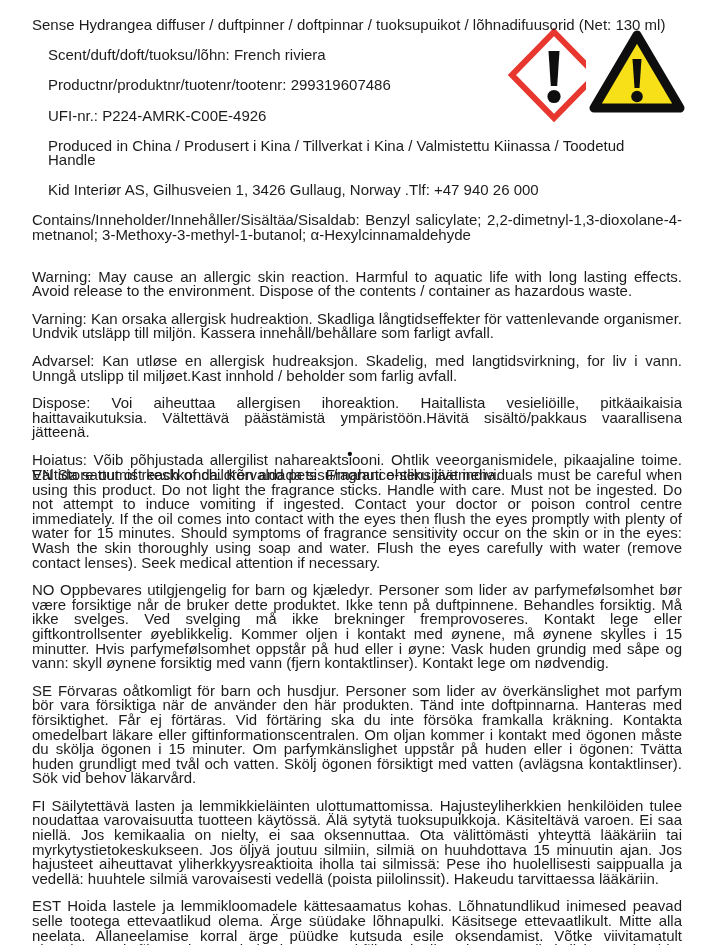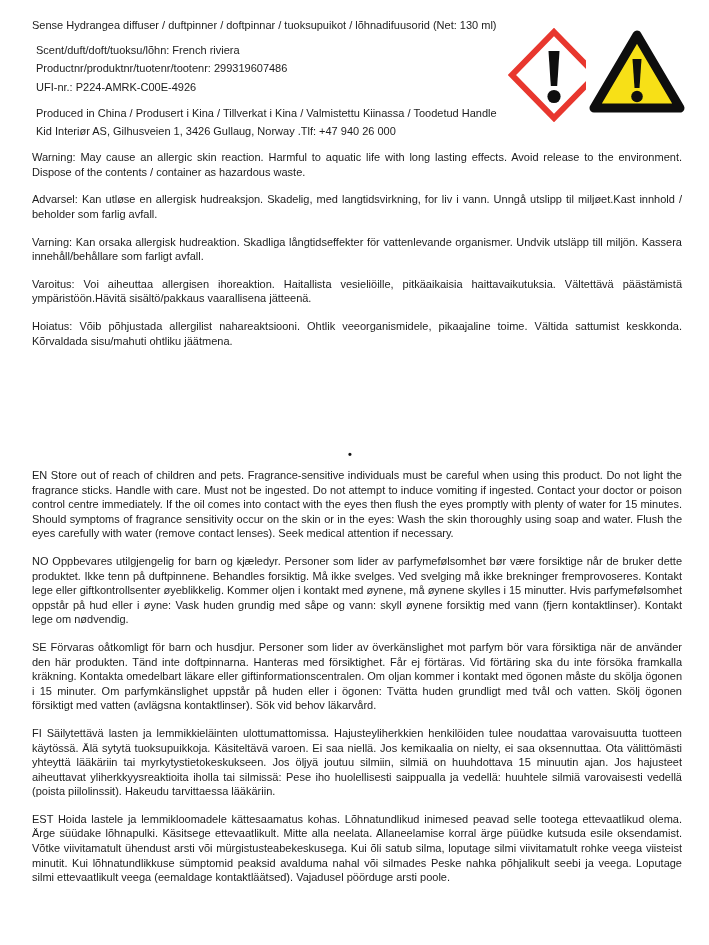--- a/index.html
+++ b/index.html
@@ -4,33 +4,33 @@
 <style>
   * { margin: 0; padding: 0; box-sizing: border-box; }
   html, body { background: #ffffff; }
   .page {
     position: relative;
     width: 709px;
     height: 945px;
     background: #ffffff;
     overflow: hidden;
     font-family: "Liberation Sans", "DejaVu Sans", sans-serif;
-    font-size: 11px;
+    font-size: 15px;
     line-height: 14.2px;
     color: #1c1c1c;
   }
   .content {
     position: absolute;
     top: 18px;
     left: 32px;
     width: 650px;
   }
   .title { margin-bottom: 11px; }
   .block { margin-bottom: 12px; }
-  .block p { margin: 4px; }
+  .block p { margin: 16px; }
   .para { margin-bottom: 13px; }
   .para.wide-gap { margin-bottom: 27px; }
   .justify { text-align: justify; line-height: 14.6px; }
   .divider-dot {
     position: absolute;
     top: 447px;
     left: 340px;
     width: 20px;
     text-align: center;
     font-weight: bold;
@@ -67,25 +67,26 @@
       <p>Scent/duft/doft/tuoksu/lõhn: French riviera</p>
       <p>Productnr/produktnr/tuotenr/tootenr: 299319607486</p>
       <p>UFI-nr.: P224-AMRK-C00E-4926</p>
     </div>
 
     <div class="block">
       <p>Produced in China / Produsert i Kina / Tillverkat i Kina / Valmistettu Kiinassa / Toodetud Handle</p>
       <p>Kid Interiør AS, Gilhusveien 1, 3426 Gullaug, Norway .Tlf: +47 940 26 000</p>
     </div>
 
+    <p class="para justify wide-gap">Contains/Inneholder/Innehåller/Sisältäa/Sisaldab: Benzyl salicylate; 2,2-dimetnyl-1,3-dioxolane-4-metnanol; 3-Methoxy-3-methyl-1-butanol; α-Hexylcinnamaldehyde</p>
 
     <p class="para justify">Warning: May cause an allergic skin reaction. Harmful to aquatic life with long lasting effects. Avoid release to the environment. Dispose of the contents / container as hazardous waste.</p>
+    <p class="para justify">Varning: Kan orsaka allergisk hudreaktion. Skadliga långtidseffekter för vattenlevande organismer. Undvik utsläpp till miljön. Kassera innehåll/behållare som farligt avfall.</p>
     <p class="para justify">Advarsel: Kan utløse en allergisk hudreaksjon. Skadelig, med langtidsvirkning, for liv i vann. Unngå utslipp til miljøet.Kast innhold / beholder som farlig avfall.</p>
-    <p class="para justify">Varning: Kan orsaka allergisk hudreaktion. Skadliga långtidseffekter för vattenlevande organismer. Undvik utsläpp till miljön. Kassera innehåll/behållare som farligt avfall.</p>
-    <p class="para justify">Varoitus: Voi aiheuttaa allergisen ihoreaktion. Haitallista vesieliöille, pitkäaikaisia haittavaikutuksia. Vältettävä päästämistä ympäristöön.Hävitä sisältö/pakkaus vaarallisena jätteenä.</p>
+    <p class="para justify">Dispose: Voi aiheuttaa allergisen ihoreaktion. Haitallista vesieliöille, pitkäaikaisia haittavaikutuksia. Vältettävä päästämistä ympäristöön.Hävitä sisältö/pakkaus vaarallisena jätteenä.</p>
     <p class="para justify">Hoiatus: Võib põhjustada allergilist nahareaktsiooni. Ohtlik veeorganismidele, pikaajaline toime. Vältida sattumist keskkonda. Kõrvaldada sisu/mahuti ohtliku jäätmena.</p>
   </main>
 
   <div class="divider-dot">•</div>
 
   <section class="body-copy">
     <p class="para justify">EN Store out of reach of children and pets. Fragrance-sensitive individuals must be careful when using this product. Do not light the fragrance sticks. Handle with care. Must not be ingested. Do not attempt to induce vomiting if ingested. Contact your doctor or poison control centre immediately. If the oil comes into contact with the eyes then flush the eyes promptly with plenty of water for 15 minutes. Should symptoms of fragrance sensitivity occur on the skin or in the eyes: Wash the skin thoroughly using soap and water. Flush the eyes carefully with water (remove contact lenses). Seek medical attention if necessary.</p>
     <p class="para justify">NO Oppbevares utilgjengelig for barn og kjæledyr. Personer som lider av parfymefølsomhet bør være forsiktige når de bruker dette produktet. Ikke tenn på duftpinnene. Behandles forsiktig. Må ikke svelges. Ved svelging må ikke brekninger fremprovoseres. Kontakt lege eller giftkontrollsenter øyeblikkelig. Kommer oljen i kontakt med øynene, må øynene skylles i 15 minutter. Hvis parfymefølsomhet oppstår på hud eller i øyne: Vask huden grundig med såpe og vann: skyll øynene forsiktig med vann (fjern kontaktlinser). Kontakt lege om nødvendig.</p>
     <p class="para justify">SE Förvaras oåtkomligt för barn och husdjur. Personer som lider av överkänslighet mot parfym bör vara försiktiga när de använder den här produkten. Tänd inte doftpinnarna. Hanteras med försiktighet. Får ej förtäras. Vid förtäring ska du inte försöka framkalla kräkning. Kontakta omedelbart läkare eller giftinformationscentralen. Om oljan kommer i kontakt med ögonen måste du skölja ögonen i 15 minuter. Om parfymkänslighet uppstår på huden eller i ögonen: Tvätta huden grundligt med tvål och vatten. Skölj ögonen försiktigt med vatten (avlägsna kontaktlinser). Sök vid behov läkarvård.</p>
     <p class="para justify">FI Säilytettävä lasten ja lemmikkieläinten ulottumattomissa. Hajusteyliherkkien henkilöiden tulee noudattaa varovaisuutta tuotteen käytössä. Älä sytytä tuoksupuikkoja. Käsiteltävä varoen. Ei saa niellä. Jos kemikaalia on nielty, ei saa oksennuttaa. Ota välittömästi yhteyttä lääkäriin tai myrkytystietokeskukseen. Jos öljyä joutuu silmiin, silmiä on huuhdottava 15 minuutin ajan. Jos hajusteet aiheuttavat yliherkkyysreaktioita iholla tai silmissä: Pese iho huolellisesti saippualla ja vedellä: huuhtele silmiä varovaisesti vedellä (poista piilolinssit). Hakeudu tarvittaessa lääkäriin.</p>

